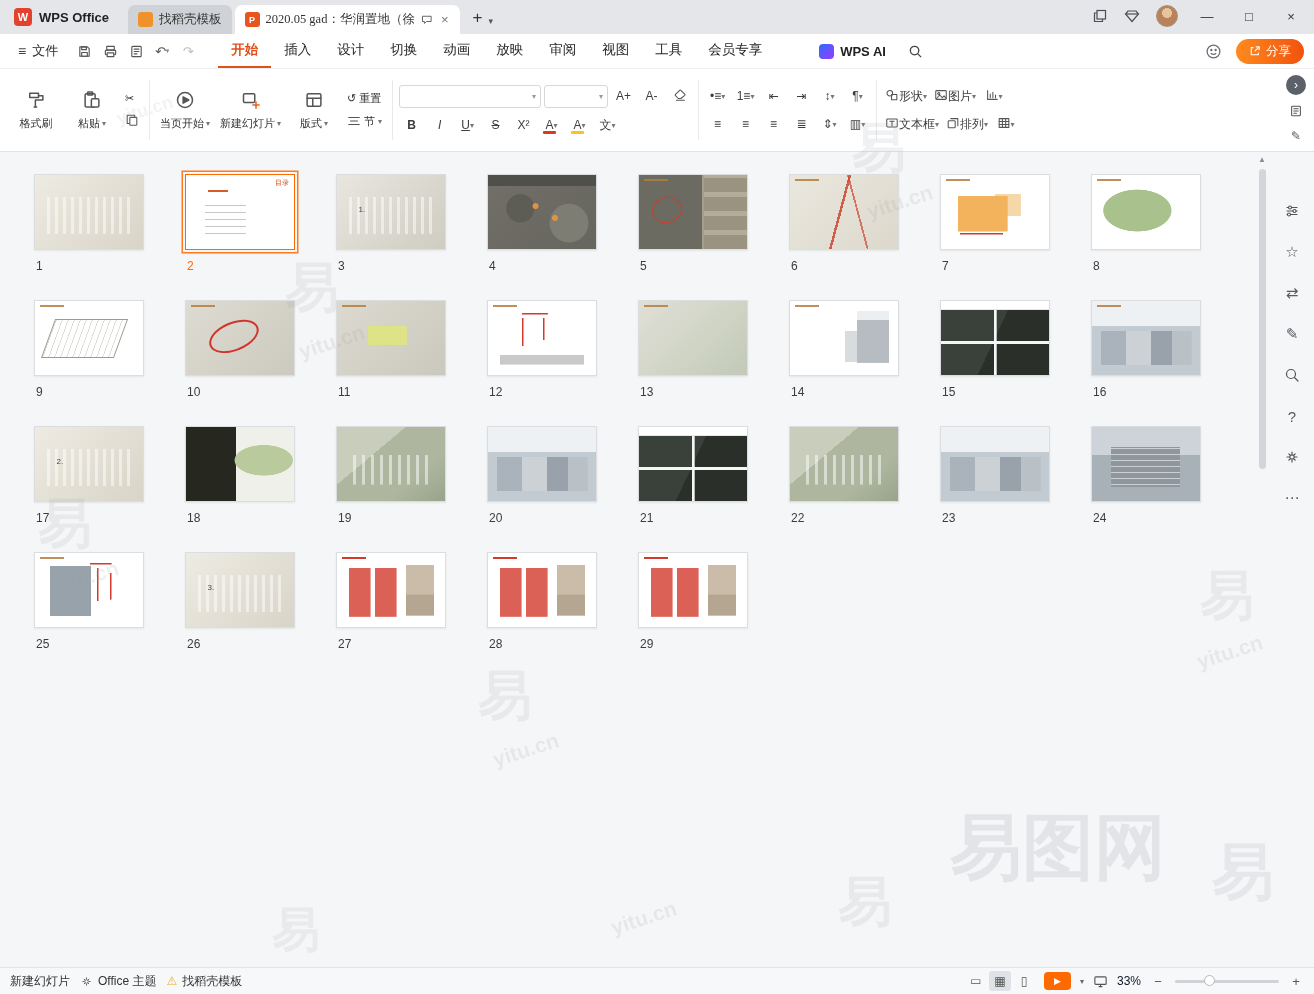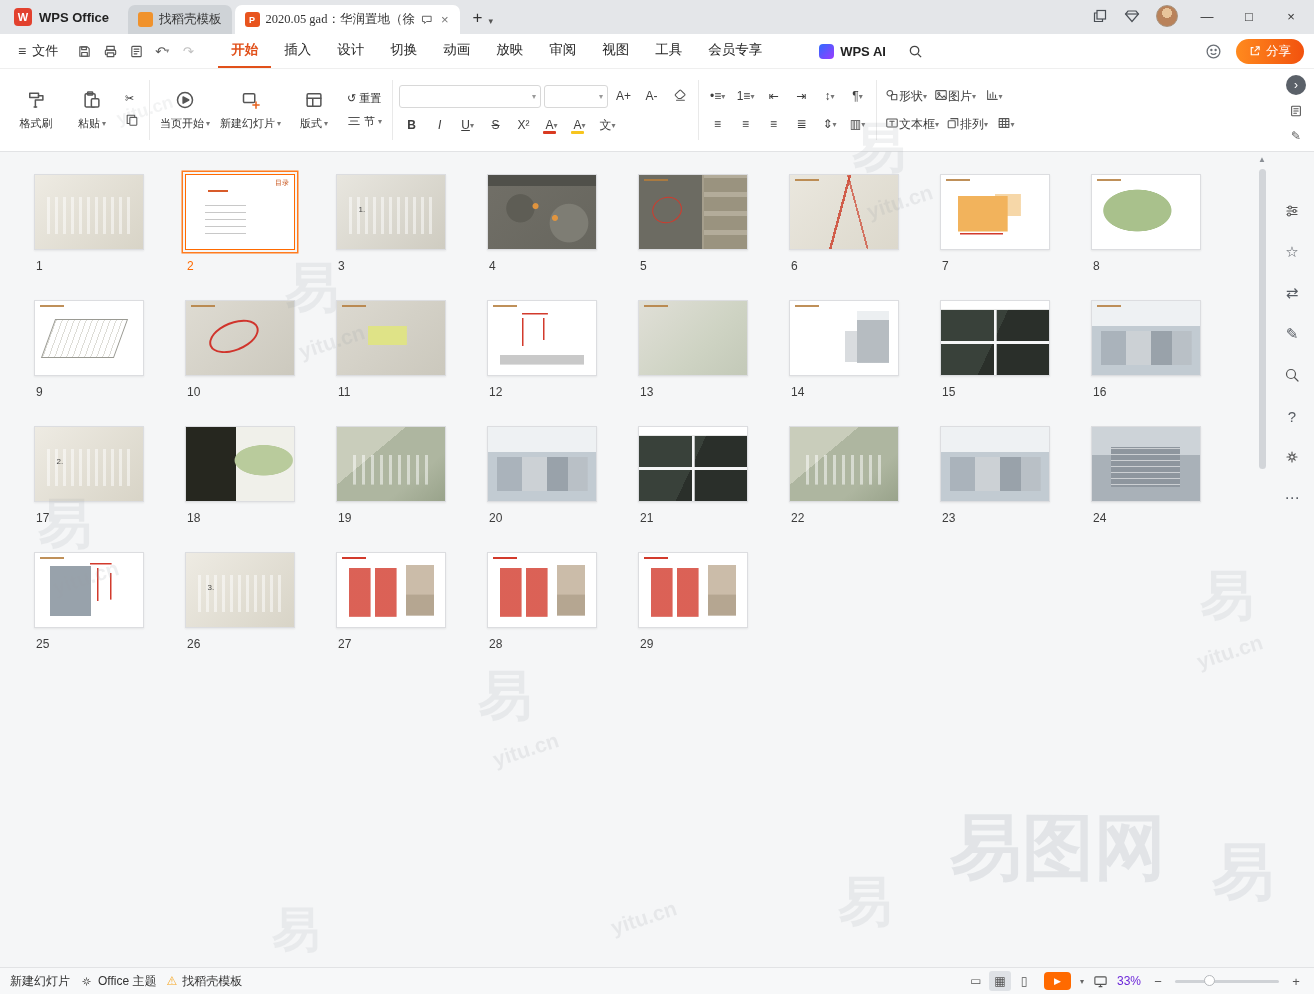--- a/index.html
+++ b/index.html
@@ -200,21 +200,21 @@
   .sb-item{display:flex;align-items:center;gap:5px;white-space:nowrap;}
   .sb-item svg{width:13px;height:13px;}
   .warn-glyph{color:#f5a623;font-size:12px;}
   .sb-right{margin-left:auto;display:flex;align-items:center;gap:9px;}
   .vb{width:22px;height:20px;display:flex;align-items:center;justify-content:center;color:#555;border-radius:3px;font-size:12px;}
   .vb.active{background:#dfe2e6;}
   .play{width:27px;height:18px;border-radius:4px;background:#ff6a00;color:#fff;display:flex;align-items:center;justify-content:center;font-size:9px;}
   .play-caret{font-size:8px;color:#666;}
   .sb-mon{display:flex;align-items:center;color:#555;}
   .sb-mon svg{width:15px;height:15px;}
-  .zoom-label{font-size:12px;color:#6d28d9;}
+  .zoom-label{font-size:12px;color:#0f172a;}
   .zoom-btn{font-size:13px;color:#555;width:16px;text-align:center;}
   .zoom-slider{width:104px;height:3px;background:#cfd2d6;border-radius:2px;position:relative;}
   .zoom-thumb{position:absolute;left:28%;top:-4.5px;width:11px;height:11px;border-radius:50%;background:#fff;border:1px solid #b5b8bc;box-sizing:border-box;}
 </style>
 </head>
 <body>
 
 <div class="app">
 
   <div class="titlebar">

